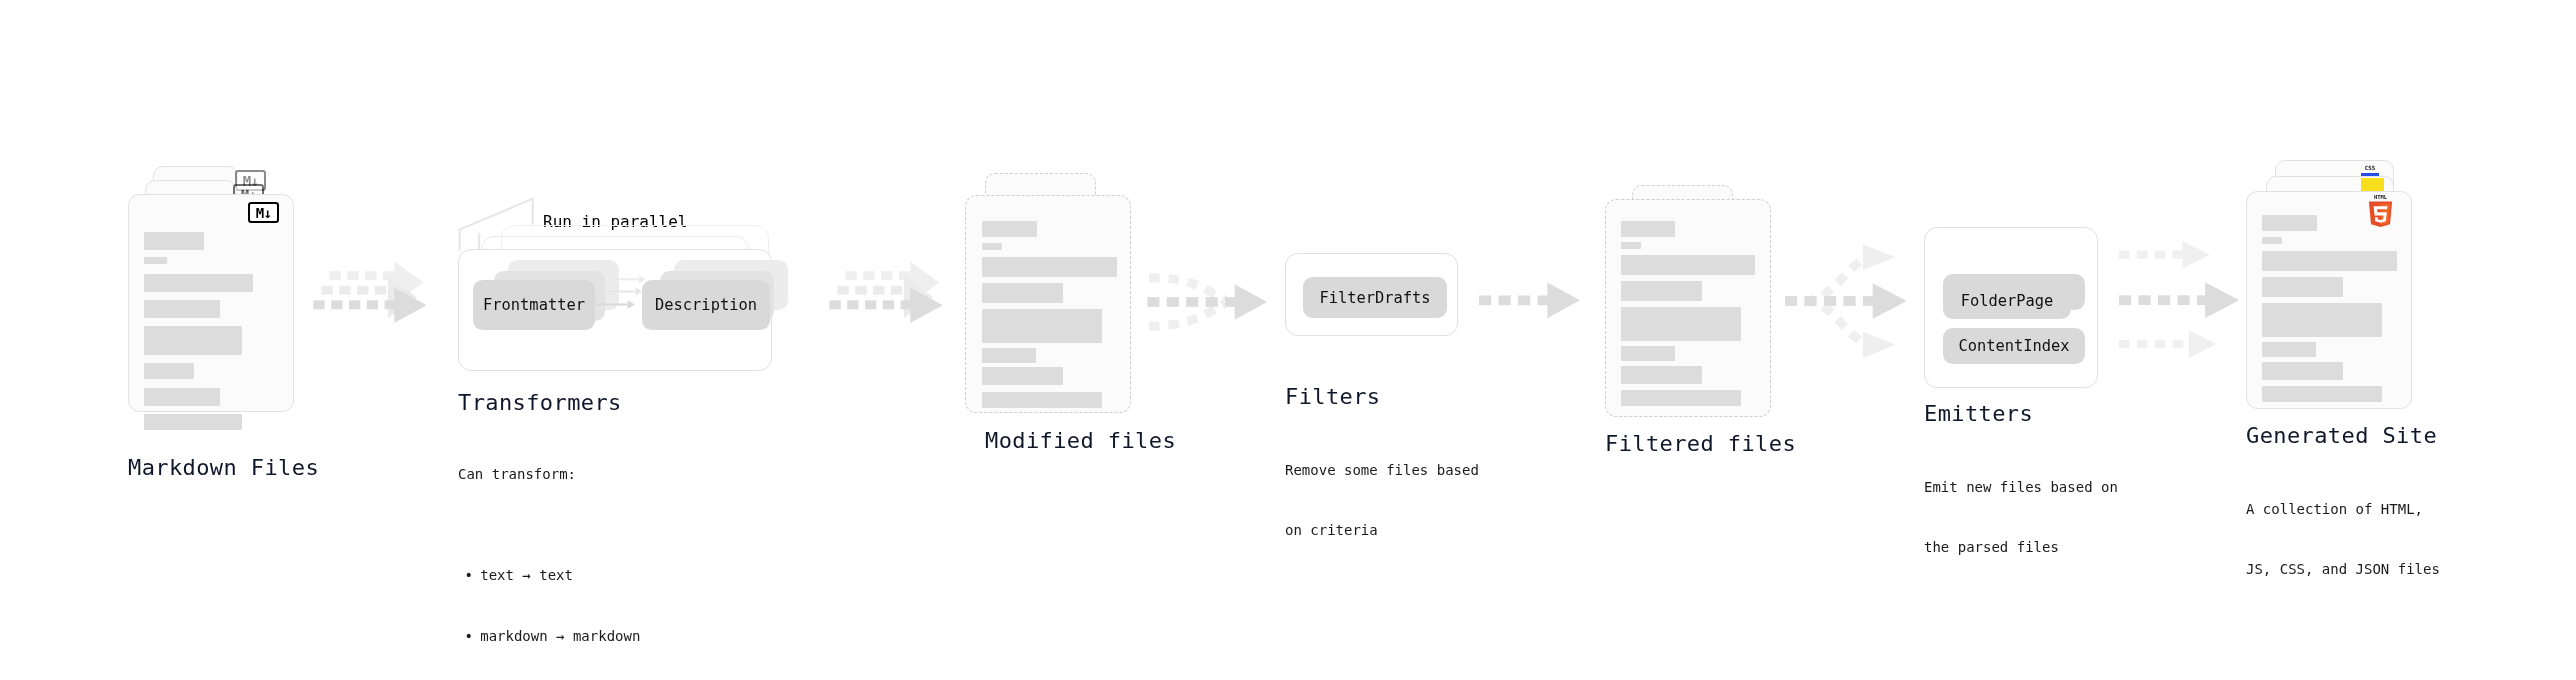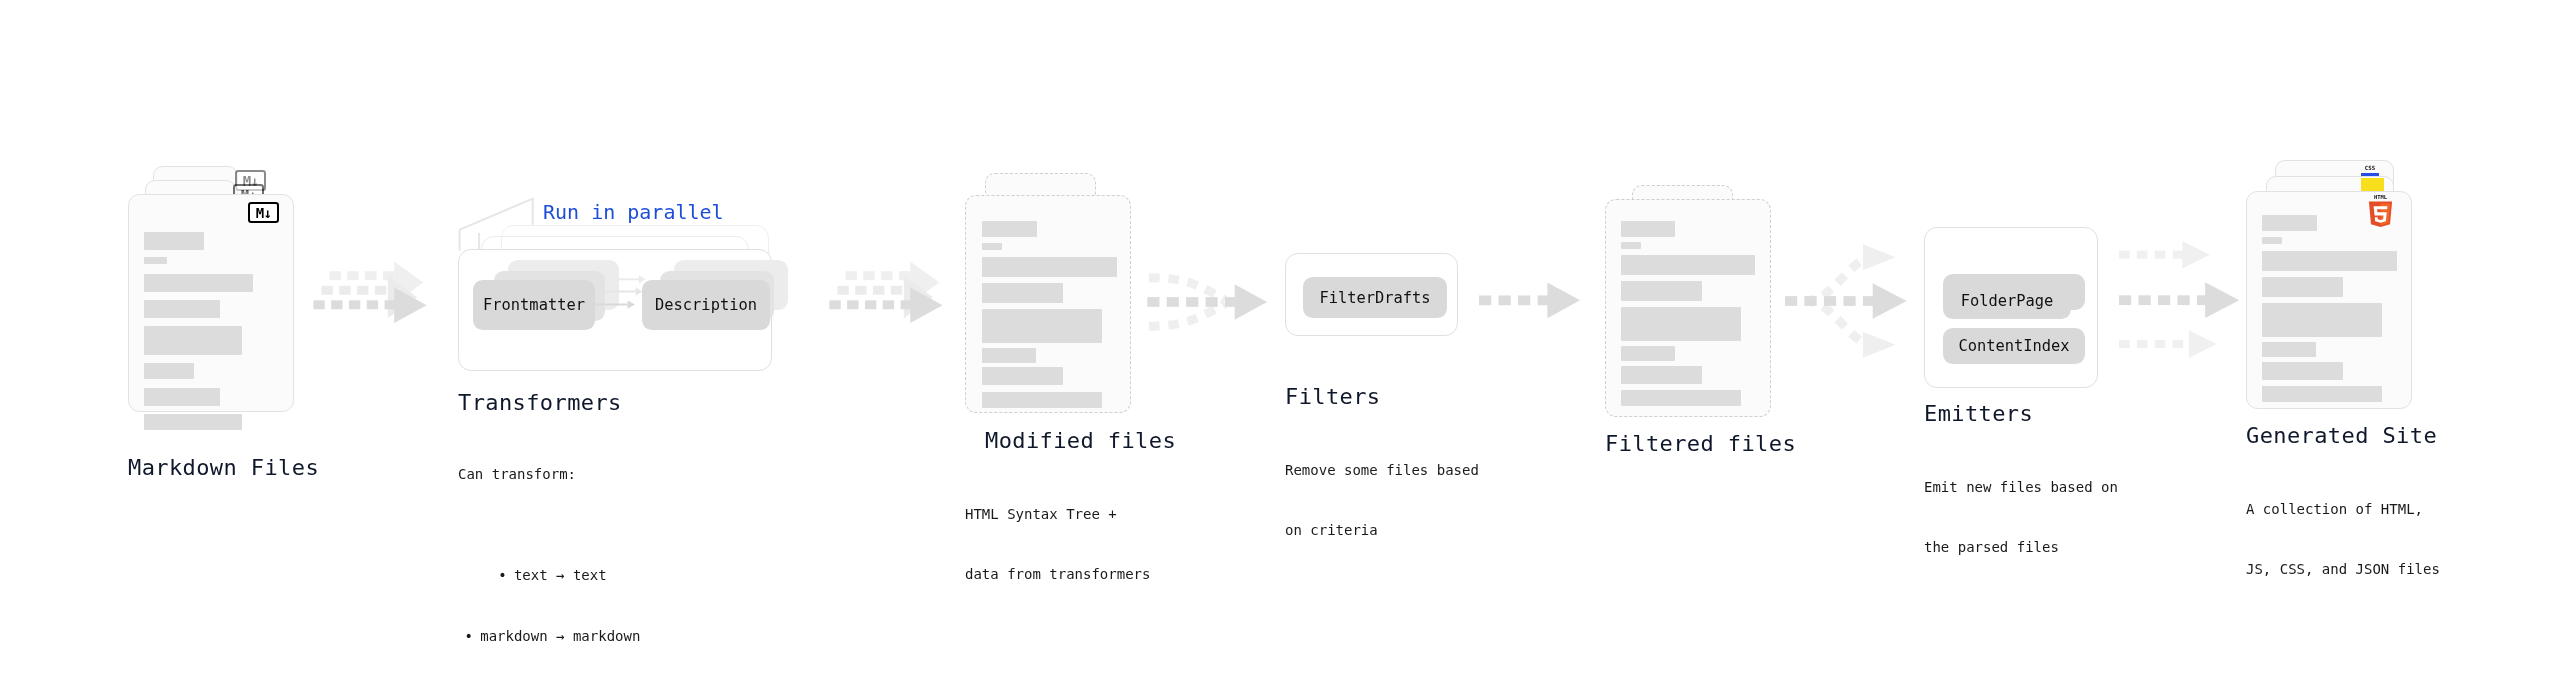--- a/index.html
+++ b/index.html
@@ -34,21 +34,21 @@
     white-space:nowrap;
   }
   .caption{
     position:absolute;
     font-size:14px;
     line-height:20.3px;
     color:#1a1a1a;
     white-space:pre;
   }
   .caption .bullets{margin:0;padding:0 0 0 1.6px;list-style:none;}
-  .caption .bullets li{white-space:nowrap;text-align:center;}
+  .caption .bullets li{white-space:nowrap;}
   .caption .bullets li:before{content:"\2022";padding:0 7.3px 0 4.9px;}
 
   
   .group{
     position:absolute;
     border:1.6px solid #e0e0e0;
     border-radius:13px;
     background:#ffffff;
     box-sizing:border-box;
   }
@@ -68,23 +68,24 @@
     color:#111;
     white-space:nowrap;
     box-sizing:border-box;
   }
   .chip.g1{background:#ececec;}
   .chip.g2{background:#e3e3e3;}
 
   
   .parallel-label{
     position:absolute;
-    font-size:20px;
-    color:#1d4ed8;
+    font-size:16px;
+    color:#000000;
     white-space:nowrap;
+    margin-top:12px;
   }
 
   
   .mdlogo{
     position:absolute;
     width:31px;height:21px;
     border:2.4px solid #000;
     border-radius:3.3px;
     background:#fff;
     display:flex;align-items:center;justify-content:center;
@@ -235,24 +236,20 @@
     <div class="line" style="left:982px;top:221px;width:55px;height:16.3px;"></div>
     <div class="line" style="left:982px;top:243px;width:19.5px;height:7.3px;"></div>
     <div class="line" style="left:982px;top:257px;width:135px;height:19.5px;"></div>
     <div class="line" style="left:982px;top:283px;width:81px;height:19.5px;"></div>
     <div class="line" style="left:982px;top:309px;width:120px;height:34px;"></div>
     <div class="line" style="left:982px;top:348px;width:54px;height:14.6px;"></div>
     <div class="line" style="left:982px;top:367px;width:81px;height:18px;"></div>
     <div class="line" style="left:982px;top:392px;width:120px;height:16.3px;"></div>
   </div>
   <div class="title" style="left:965px;top:428px;padding-left:20px;">Modified files</div>
-  <div class="caption" style="left:965px;top:463px;">
-    <div>HTML Syntax Tree +</div>
-    <div>data from transformers</div>
-  </div>
 
   <svg style="left:1147px;top:268px;width:122px;height:89px;" viewBox="0 0 150 110" width="122" height="89">
     <g stroke="#efefef" stroke-width="11" fill="none" stroke-dasharray="13 11" stroke-linecap="butt">
       <path d="M2,12 C46,12 64,20 96,40"></path>
       <path d="M2,72 C46,72 64,62 96,44"></path>
     </g>
     <g fill="#dcdcdc">
       <rect x="0" y="36" width="15" height="12"></rect>
         <rect x="24" y="36" width="15" height="12"></rect>
       <rect x="48" y="36" width="15" height="12"></rect>

